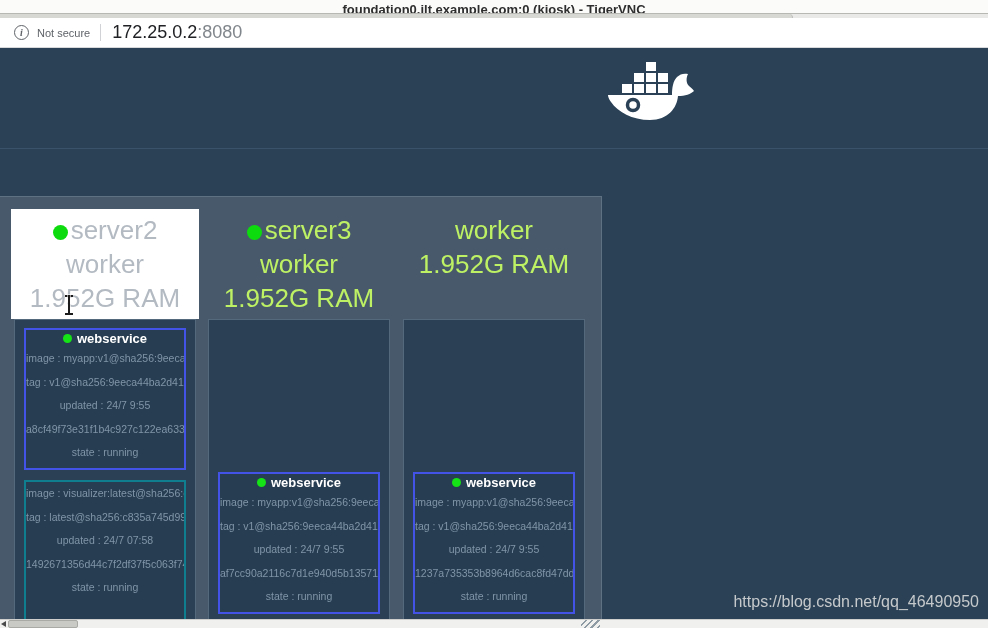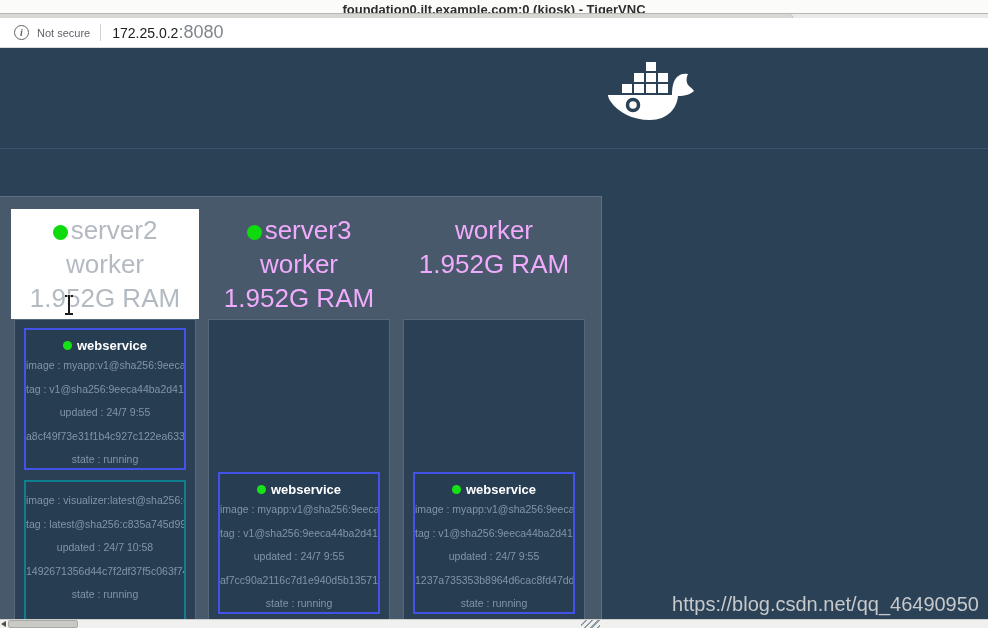--- a/index.html
+++ b/index.html
@@ -12,53 +12,53 @@
 
   
   .chrome-strip { position:absolute; left:0; top:13px; width:988px; height:5px; background:#e9e9e7; border-top:1px solid #b7b7b4; }
   .chrome-strip .tabzone { position:absolute; left:0; top:0; width:793px; height:5px; background:#d7d7d4; border-right:1px solid #bdbdba; border-top-right-radius:4px; }
 
   
   .urlbar { position:absolute; left:0; top:18px; width:988px; height:30px; background:#ffffff; border-bottom:1px solid #d7d9db; display:flex; align-items:center; padding-left:14px; }
   .info-icon { width:15px; height:15px; border:1.5px solid #5f6368; border-radius:50%; display:flex; align-items:center; justify-content:center; font-size:10px; color:#5f6368; font-family:"Liberation Serif", serif; font-style:italic; font-weight:bold; margin-right:8px; flex:0 0 auto; }
   .security-label { font-size:11px; color:#5f6368; margin-right:10px; }
   .url-sep { width:1px; height:17px; background:#d0d2d5; margin-right:11px; }
-  .url-host { font-size:14px; color:#202124; }
+  .url-host { font-size:18px; color:#202124; }
   .url-port { font-size:18px; color:#80868b; }
 
   
   .page { position:absolute; left:0; top:48px; width:988px; height:580px; background:#2a4156; }
   .docker-logo { position:absolute; left:606px; top:12px; width:88px; height:70px; }
   .page-divider { position:absolute; left:0; top:100px; width:988px; height:1px; background:#3a526a; }
 
   
   .nodes-panel { position:absolute; left:0; top:148px; width:602px; height:433px; background:#47596b; border-top:1px solid #5d7183; border-right:1px solid #5d7183; }
   .node { position:absolute; top:12px; width:188px; height:421px; }
   .node-1 { left:11px; } .node-2 { left:205px; } .node-3 { left:400px; }
 
-  .node-header { height:110px; text-align:center; padding-top:4px; font-size:26px; line-height:34px; color:#f0abfc; font-weight:400; }
+  .node-header { height:110px; text-align:center; padding-top:4px; font-size:26px; line-height:34px; color:#bef264; font-weight:400; }
   .node-header.selected { background:#ffffff; color:#b3bac2; }
   .node-dot { display:inline-block; width:15px; height:15px; border-radius:50%; background:#0edb0e; margin-right:3px; vertical-align:-1px; }
 
   .task-area { position:absolute; left:3px; right:3px; top:110px; height:330px; background:#2b4054; border:1px solid #55697c; }
-  .task-box { margin:8px 9px 10px 9px; height:142px; background:#273d51; border:2px solid #4353e8; overflow:hidden; text-align:center; padding-top:7px; }
+  .task-box { margin:8px 9px 10px 9px; height:142px; background:#273d51; border:2px solid #4353e8; overflow:hidden; text-align:center; }
   .task-box.teal { border-color:#0f7f8f; }
   .task-box.pushed { margin-top:152px; }
   .task-title { font-size:13px; font-weight:bold; color:#ffffff; line-height:17px; white-space:nowrap; }
   .task-dot { display:inline-block; width:9px; height:9px; border-radius:50%; background:#16e316; margin-right:5px; }
   .task-line { font-size:10.5px; color:#8095a8; line-height:23.5px; white-space:nowrap; }
 
   
   .ibeam { position:absolute; left:64px; top:247px; width:10px; height:20px; pointer-events:none; }
   .ibeam .stem { position:absolute; left:4px; top:0; width:2px; height:20px; background:#1c1c1c; box-shadow:0 0 0 1px rgba(255,255,255,.55); }
   .ibeam .cap { position:absolute; left:1px; width:8px; height:2px; background:#1c1c1c; }
   .ibeam .cap.b { top:18px; }
 
   
-  .watermark { position:absolute; right:9px; top:545px; font-size:20px; color:#c6c9cb; }
+  .watermark { position:absolute; right:9px; top:545px; font-size:16px; color:#c6c9cb; }
 
   
   .hscroll { position:absolute; left:0; top:619px; width:988px; height:9px; background:#f0f0ee; border-top:1px solid #cfcfcd; }
   .hscroll .arrow-left { position:absolute; left:1px; top:1px; width:0; height:0; border-top:3px solid transparent; border-bottom:3px solid transparent; border-right:5px solid #4a4a4a; }
   .hscroll .thumb { position:absolute; left:8px; top:0; width:70px; height:8px; background:#c9c9c6; border:1px solid #a9a9a6; border-radius:2px; }
   .hscroll .grip { position:absolute; left:581px; top:0; width:19px; height:8px; background:repeating-linear-gradient(135deg, transparent 0 3px, #8e9aa4 3px 4.5px); }
 </style>
 </head>
 <body>
 
@@ -110,21 +110,21 @@
           <div class="task-title"><span class="task-dot"></span><span>webservice</span></div>
           <div class="task-line">image : myapp:v1@sha256:9eeca44ba2d410e5</div>
           <div class="task-line">tag : v1@sha256:9eeca44ba2d410e5</div>
           <div class="task-line">updated : 24/7 9:55</div>
           <div class="task-line">a8cf49f73e31f1b4c927c122ea6331a2</div>
           <div class="task-line">state : running</div>
         </div>
         <div class="task-box teal">
           <div class="task-line">image : visualizer:latest@sha256:c835a745</div>
           <div class="task-line">tag : latest@sha256:c835a745d99ce7</div>
-          <div class="task-line">updated : 24/7 10:58</div>
+          <div class="task-line">updated : 24/7 07:58</div>
           <div class="task-line">1492671356d44c7f2df37f5c063f746e</div>
           <div class="task-line">state : running</div>
         </div>
       </div>
     </div>
 
     <div class="node node-2">
       <div class="node-header">
         <div><span class="node-dot"></span><span>server3</span></div>
         <div>worker</div>

